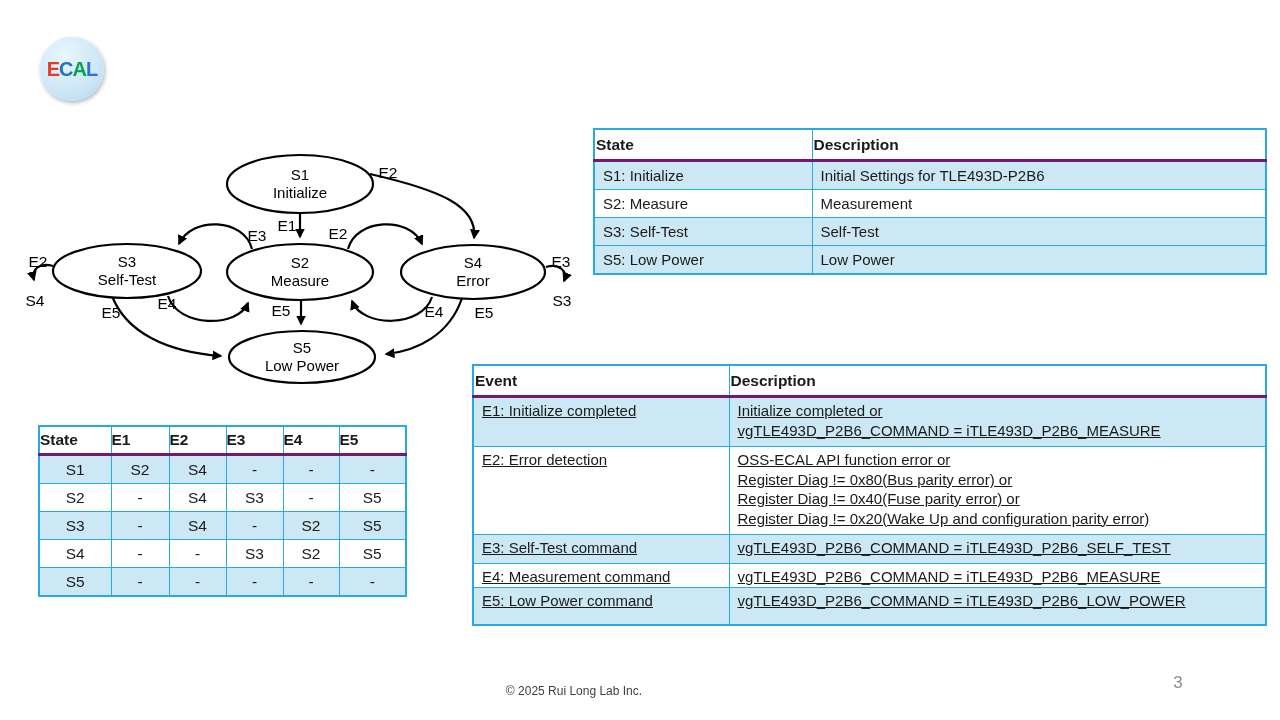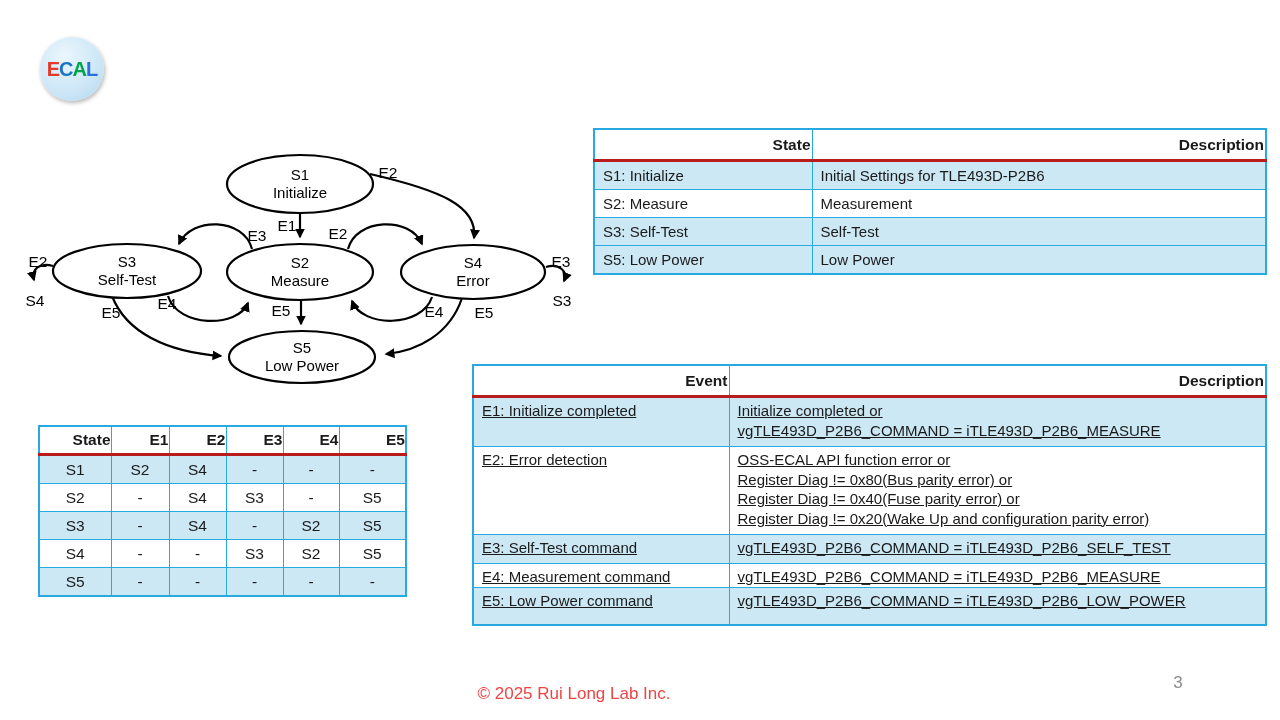--- a/index.html
+++ b/index.html
@@ -11,37 +11,37 @@
           background:radial-gradient(circle at 38% 30%, #eaf6fd 0%, #cfe8f7 55%, #b3d7ee 100%);
           box-shadow:1px 2px 4px rgba(0,0,0,.30);
           text-align:center; line-height:64px; font-size:20px; font-weight:bold; letter-spacing:-1px; }
   .title { position:absolute; left:119px; top:49px; font-size:30px; font-weight:bold; color:#191919; }
 
   
   .tbl { position:absolute; border-collapse:collapse; table-layout:fixed;
          font-size:15px; color:#1a1a1a; }
   .tbl th, .tbl td { border:1.5px solid #29A9E1; overflow:hidden; }
   .tbl { border:2px solid #29A9E1; }
-  .tbl thead th { border-bottom:3px solid #b91c1c; font-weight:bold; text-align:right;
+  .tbl thead th { border-bottom:3px solid #701a75; font-weight:bold; text-align:left;
                   background:#ffffff; height:27px; font-size:15.5px; }
   .row-hl { background:#CDE8F5; }
   .state-tbl td { height:27px; vertical-align:middle; padding:0 8px; }
   .event-tbl td { vertical-align:top; line-height:19.5px; padding:3px 8px 0 8px;text-decoration:underline; }
   .trans-tbl th, .trans-tbl td { text-align:center; vertical-align:middle; height:27px; padding:0; font-size:15.5px; }
   .trans-tbl thead th { height:26px; }
 
   
   .diagram { position:absolute; left:20px; top:140px; }
   .diagram text { font-family:"Liberation Sans", sans-serif; fill:#000; }
   .node-label { font-size:15px; }
   .edge-label { font-size:15.5px; }
 
   
   .copyright { position:absolute; left:0; top:684px; width:1148px; text-align:center;
-               font-size:17px; color:#ef4444; }
+               font-size:12px; color:#404040; }
   .page-num { position:absolute; left:1166px; top:673px; width:24px; text-align:center;
               font-size:17px; color:#8c8c8c; }
 </style>
 </head>
 <body>
 
 <div class="slide">
 
   <div class="logo"><span style="color: rgb(229, 58, 40);">E</span><span style="color: rgb(27, 116, 197);">C</span><span style="color: rgb(0, 164, 74);">A</span><span style="color: rgb(44, 111, 224);">L</span></div>
 

